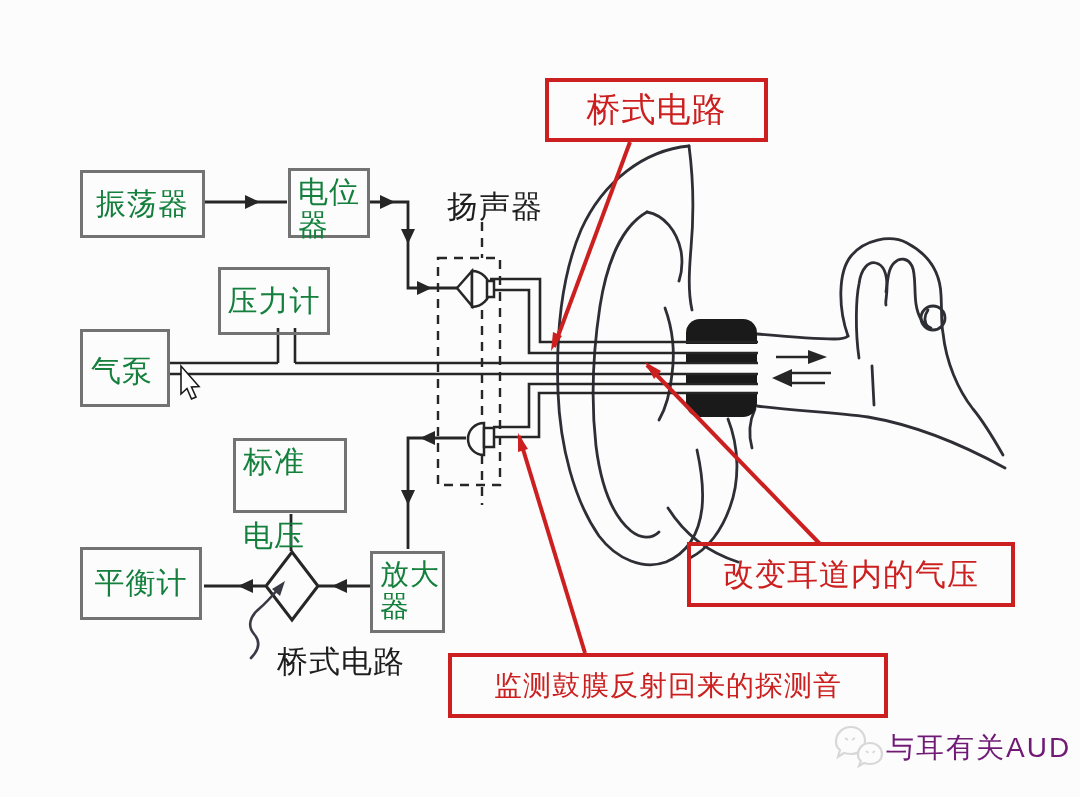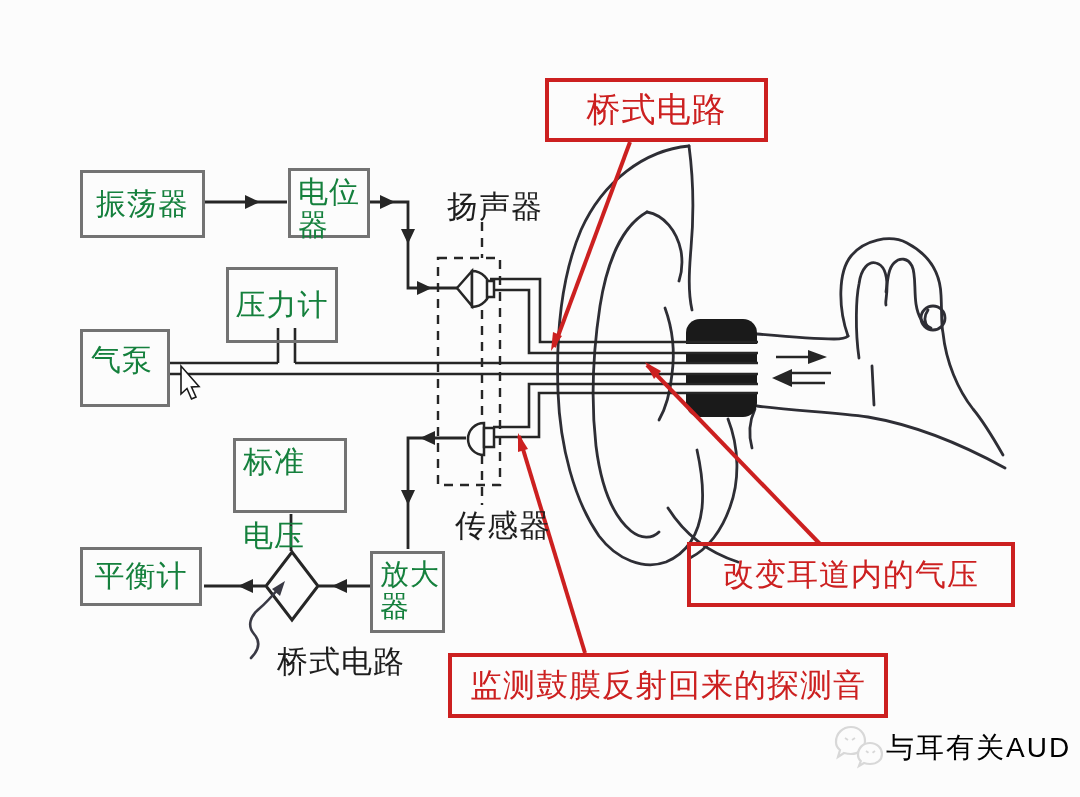--- a/index.html
+++ b/index.html
@@ -9,31 +9,31 @@
     font-family:"Liberation Serif","DejaVu Serif",serif;
   }
   .stage svg{position:absolute;left:0;top:0;z-index:1;}
   .bbox{
     position:absolute;box-sizing:border-box;border:3px solid #737373;
     color:#15803d;z-index:2;display:flex;
     font-size:30px;letter-spacing:1px;
   }
   .bbox.center{align-items:center;justify-content:center;}
   .bbox.twoline{flex-direction:column;justify-content:flex-start;padding:4px 0 12px 7px;line-height:33px;}
-  .bbox.topleft{align-items:flex-start;padding:8px 0 0 8px;}
+  .bbox.topleft{align-items:flex-start;padding:19px 0 0 8px;}
   .plain-label{
     position:absolute;color:#1e1e1e;font-size:31px;letter-spacing:1px;z-index:2;white-space:nowrap;
   }
   .rbox{
     position:absolute;box-sizing:border-box;border:4px solid #cc2020;color:#cc2020;
     z-index:2;display:flex;align-items:center;justify-content:center;
-    font-size:32px;letter-spacing:1px;white-space:nowrap;
+    font-size:28px;letter-spacing:1px;white-space:nowrap;
   }
   .watermark-text{
-    position:absolute;color:#000000;font-size:28px;letter-spacing:2px;z-index:2;
+    position:absolute;color:#701a75;font-size:28px;letter-spacing:2px;z-index:2;
     font-family:"Liberation Sans","DejaVu Sans",sans-serif;white-space:nowrap;
   }
 </style>
 </head>
 <body>
 
 <div class="stage">
 
   <svg width="1080" height="797" viewBox="0 0 1080 797">
 
@@ -166,44 +166,43 @@
 
   <div class="bbox center" style="left:80px;top:170px;width:125px;height:68px;">
     <span>振荡器</span>
   </div>
 
   <div class="bbox twoline" style="left:288px;top:168px;width:82px;height:70px;">
     <span>电位</span>
     <span>器</span>
   </div>
 
-  <div class="bbox center" style="left:226px;top:267px;width:112px;height:76px;">
+  <div class="bbox center" style="left:218px;top:267px;width:112px;height:68px;">
     <span>压力计</span>
   </div>
 
   <div class="bbox topleft" style="left:80px;top:329px;width:90px;height:78px;">
     <span>气泵</span>
   </div>
 
   <div class="bbox twoline" style="left:233px;top:438px;width:114px;height:75px;gap:41px;">
     <span>标准</span>
     <span>电压</span>
   </div>
 
-  <div class="bbox center" style="left:80px;top:547px;width:122px;height:59px;">
+  <div class="bbox center" style="left:80px;top:547px;width:122px;height:73px;">
     <span>平衡计</span>
   </div>
 
   <div class="bbox twoline" style="left:370px;top:551px;width:75px;height:82px;font-size:29px;line-height:32px;">
     <span>放大</span>
     <span>器</span>
   </div>
 
   <div class="plain-label" style="left:427px;top:186px;margin-left:20px;">扬声器</div>
-  <div class="plain-label" style="left:455px;top:505px;">传感器</div>
   <div class="plain-label" style="left:277px;top:641px;">桥式电路</div>
 
   <div class="rbox" style="left:545px;top:78px;width:223px;height:64px;font-size:34px;">桥式电路</div>
   <div class="rbox" style="left:687px;top:542px;width:328px;height:65px;font-size:31px;">改变耳道内的气压</div>
   <div class="rbox" style="left:448px;top:653px;width:440px;height:65px;">监测鼓膜反射回来的探测音</div>
 
   <div class="watermark-text" style="left:886px;top:729px;">与耳有关AUD</div>
 
 </div>
 

